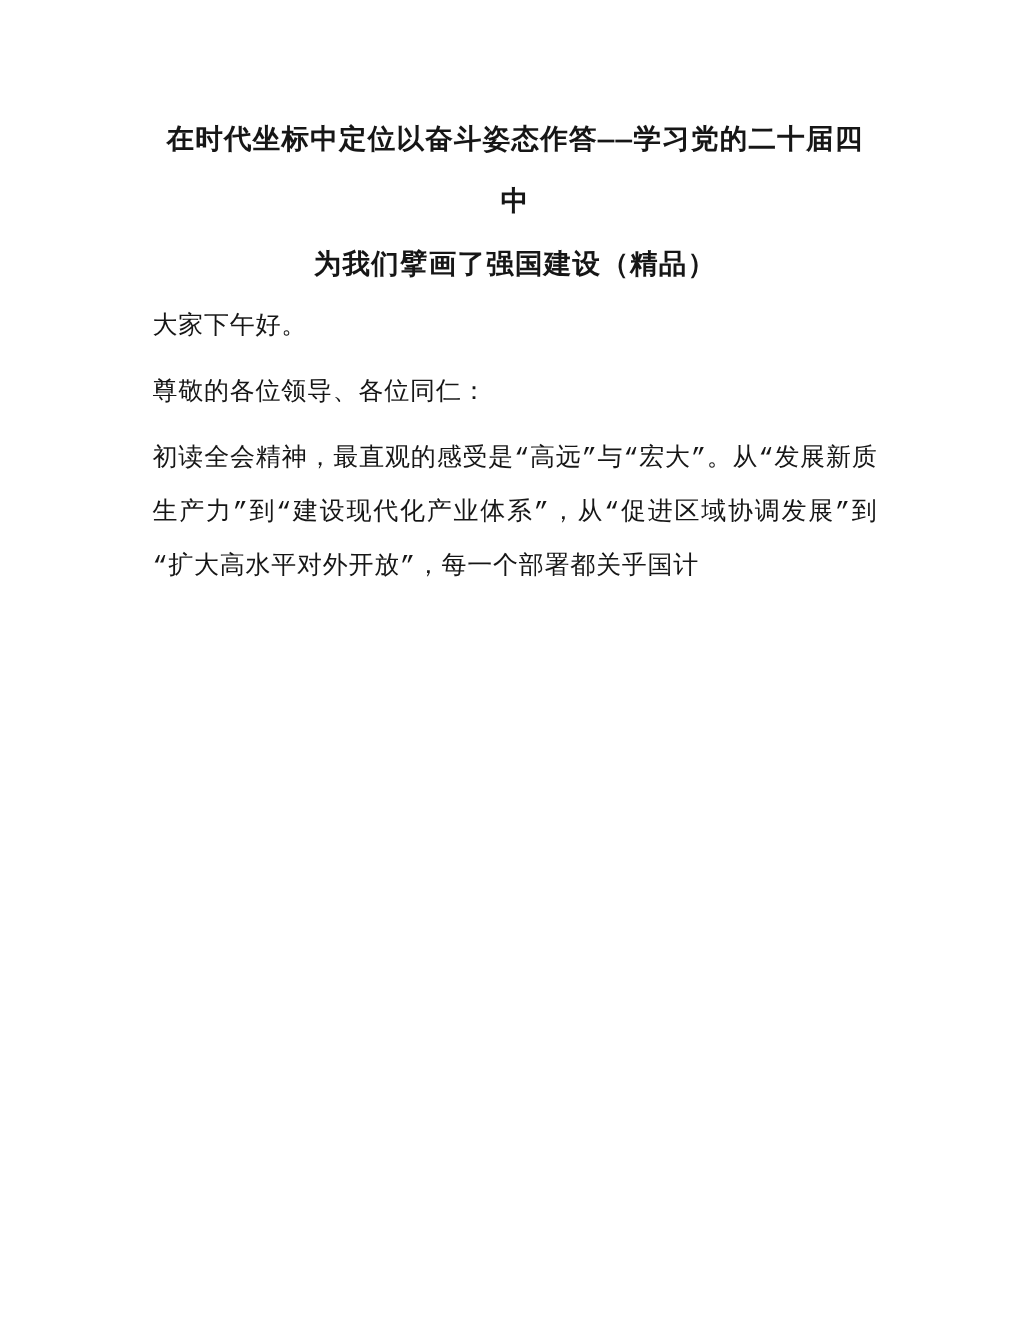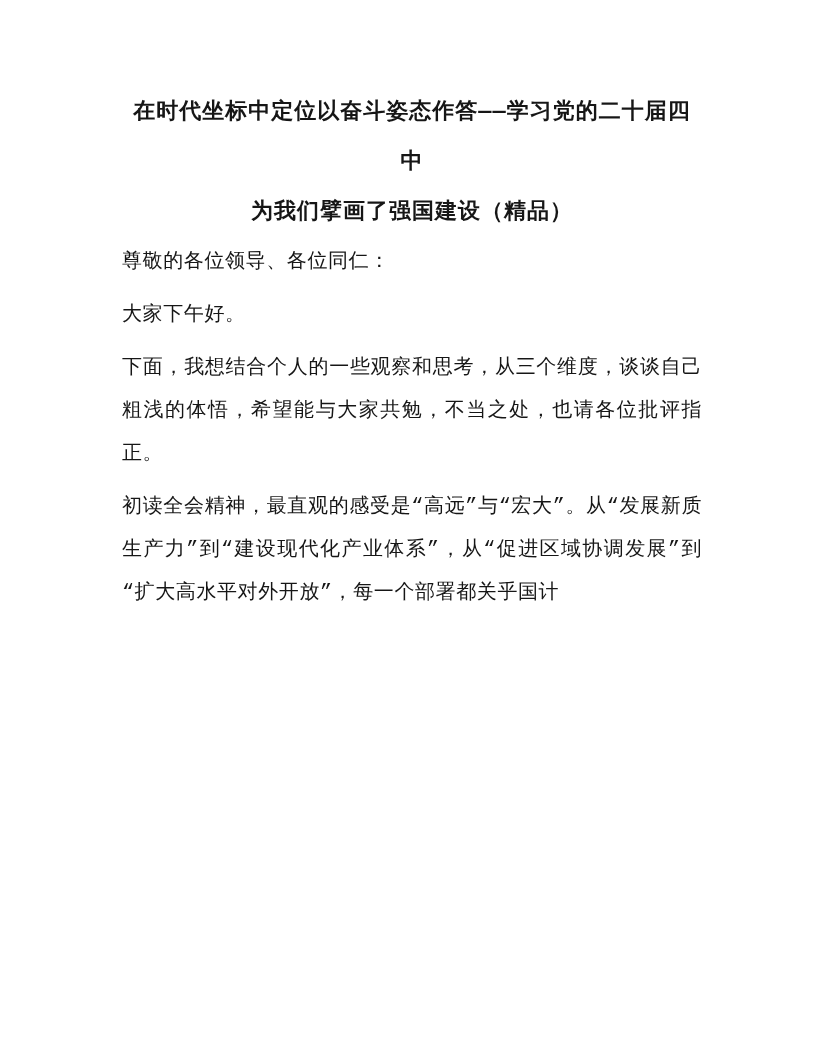--- a/index.html
+++ b/index.html
@@ -41,23 +41,22 @@
 </head>
 <body>
 
 <div class="page">
 
   <div class="doc-title">
     <div>在时代坐标中定位以奋斗姿态作答——学习党的二十届四中</div>
     <div>为我们擘画了强国建设（精品）</div>
   </div>
 
+  <p class="para">大家下午好。</p>
+
   <p class="para">尊敬的各位领导、各位同仁：</p>
 
-  <p class="para">大家下午好。</p>
 
-
-  <p class="para">下面，我想结合个人的一些观察和思考，从三个维度，谈谈自己粗浅的体悟，希望能与大家共勉，不当之处，也请各位批评指正。</p>
 
 
   <p class="para">初读全会精神，最直观的感受是“高远”与“宏大”。从“发展新质生产力”到“建设现代化产业体系”，从“促进区域协调发展”到“扩大高水平对外开放”，每一个部署都关乎国计</p>
 
 </div>
 
 </body></html>

